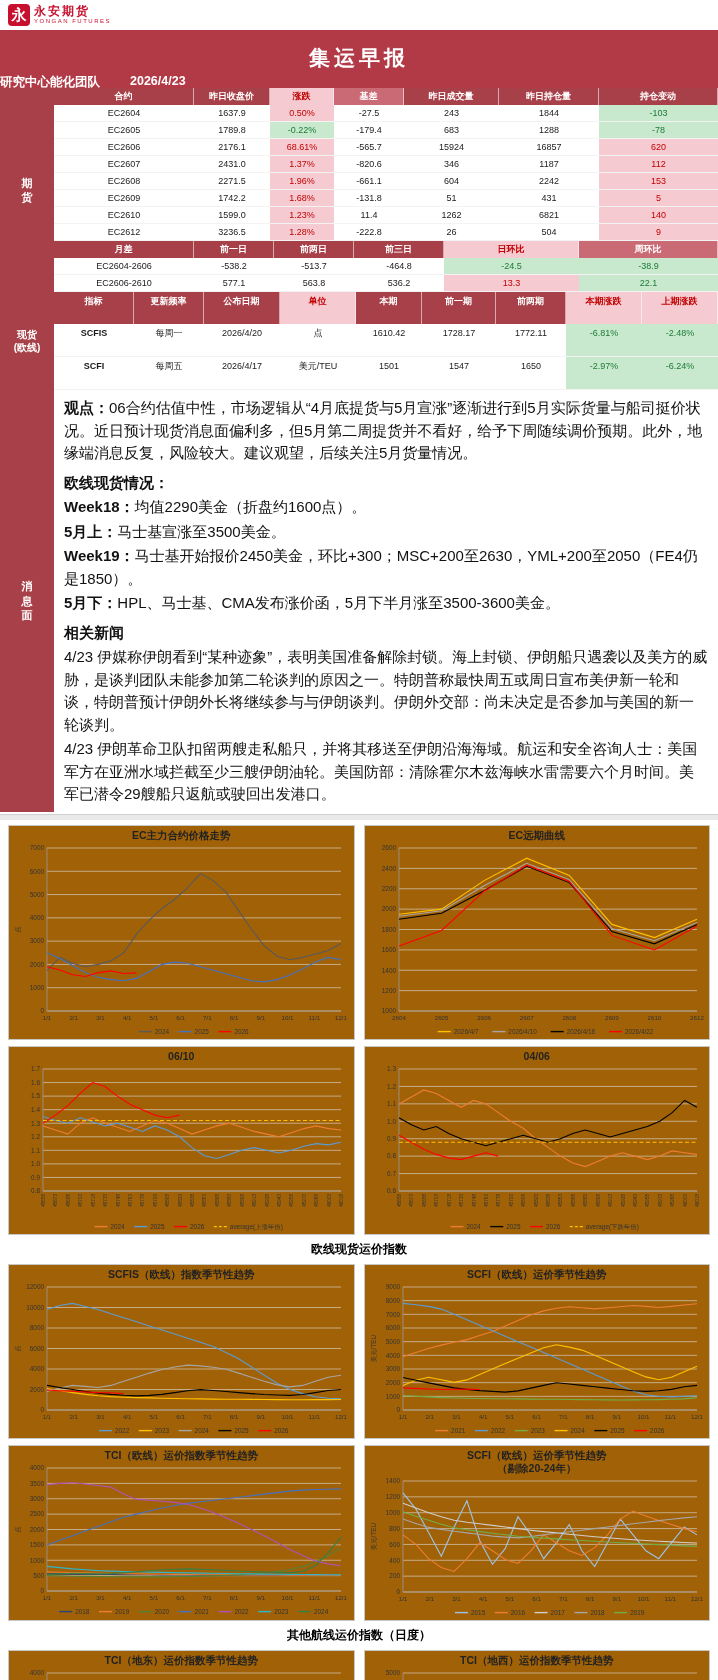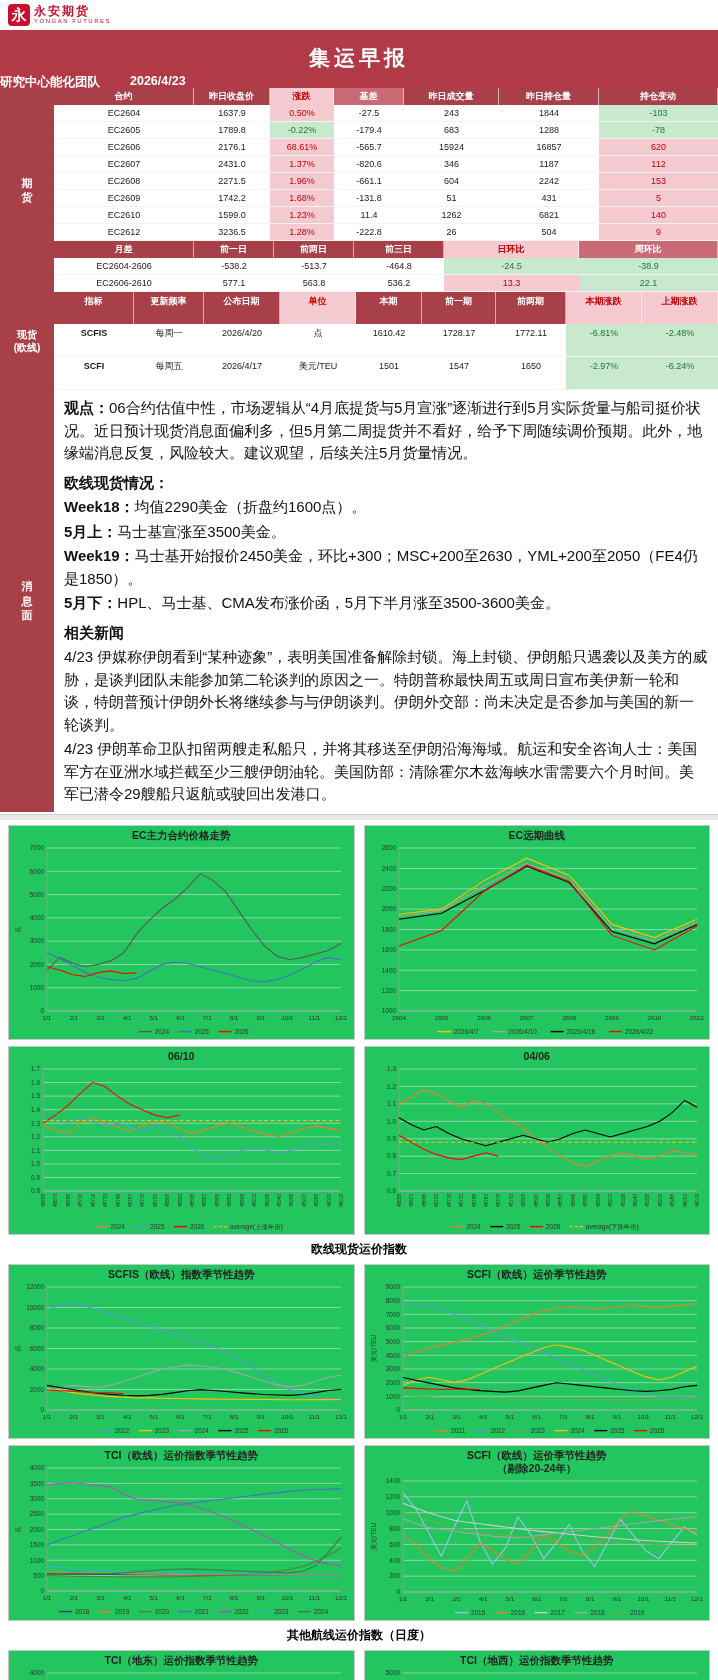--- a/index.html
+++ b/index.html
@@ -39,21 +39,21 @@
   .bg-g{background:var(--green);color:var(--green_text);}
   .bold{font-weight:bold;}
   
   #news-block{padding:7px 10px 4px;font-size:15px;line-height:1.5;color:#111;}
   #news-block p{margin:0 0 2px;}
   #news-block .gap{height:5px;margin:0;}
   
   .divider{height:5px;background:#e9e9e9;border-top:1px solid #cfcfcf;margin-top:2px;}
   .charts-area{padding:5px 8px 0;}
   .chart-grid{display:grid;grid-template-columns:1fr 1fr;gap:6px 9px;margin-bottom:6px;}
-  .chart-card{border:1px solid #c8c8c8;padding:3px 2px 1px;background:#22c55e;}
+  .chart-card{border:1px solid #c8c8c8;padding:3px 2px 1px;background:#a16207;}
   .chart-title{text-align:center;font-size:10.5px;font-weight:bold;color:#222;line-height:1.25;}
   .section-title{text-align:center;font-weight:bold;font-size:12px;margin:2px 0 6px;color:#000;}
   svg{display:block;margin:0 auto;}
 </style>
 </head>
 <body>
 
 <div class="page">
 
   <div class="topbar">

